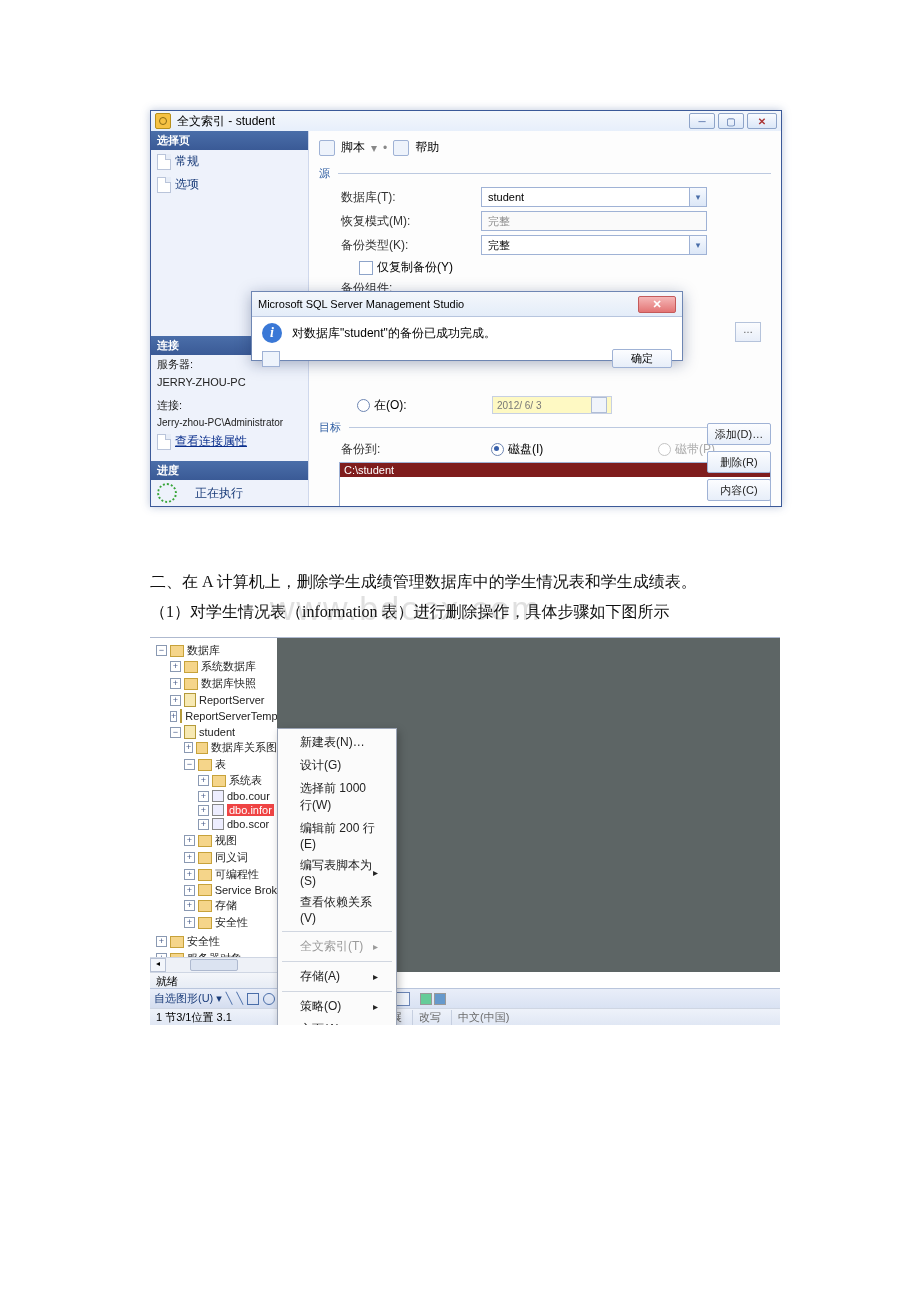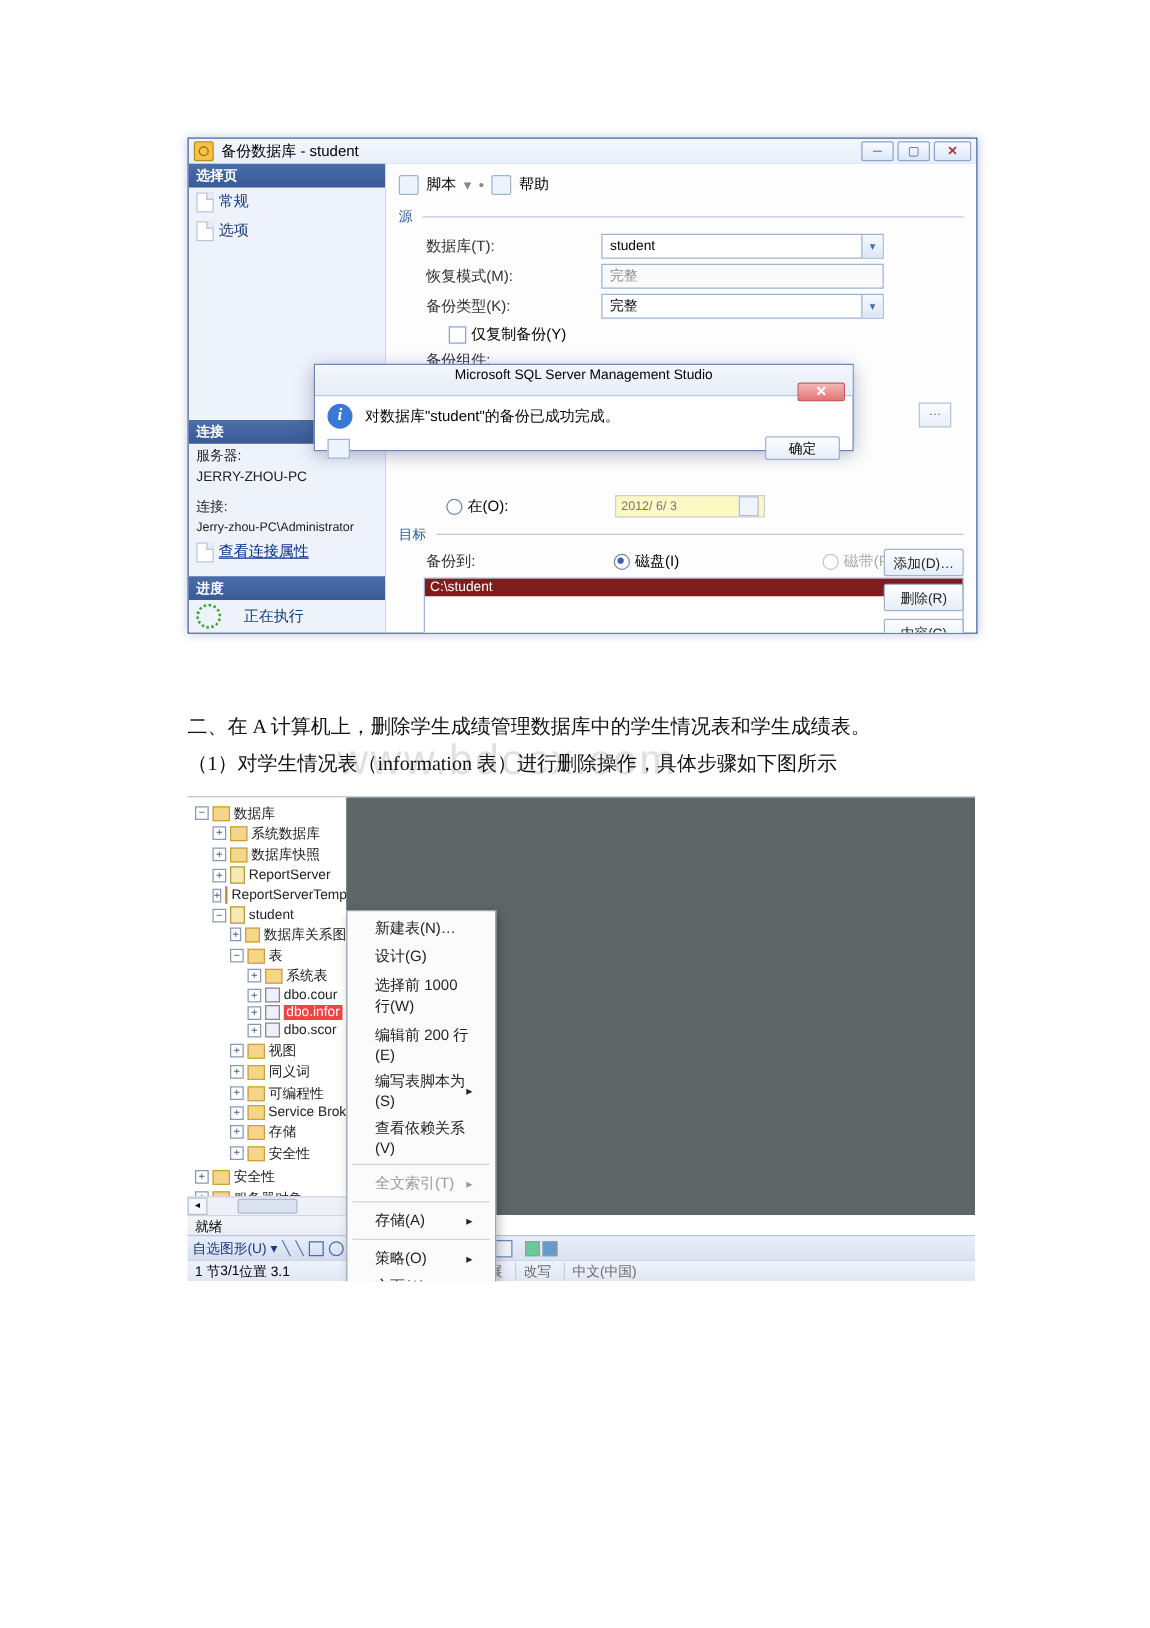--- a/index.html
+++ b/index.html
@@ -92,40 +92,40 @@
     text-align:center; line-height:14px; font-size:10px; color:#555;
   }
   .ll-files-row { display:flex; align-items:center; margin:2px 0 4px 38px; justify-content:space-between; padding-right:10px;}
   .shot1 .pathbox {
     margin:2px 0 0 20px;
     border:1px solid #9fb2d5; height:46px; background:#fff; width:430px;
   }
   .shot1 .pathbox .sel {
     background:#7f1d1d; color:#fff; font-size:11px; padding:1px 4px;
   }
-  .sidebtns { position:absolute; right:10px; top:308px; display:flex; flex-direction:column; gap:6px; }
+  .sidebtns { position:absolute; right:10px; top:292px; display:flex; flex-direction:column; gap:6px; }
   .sidebtns button {
     width:64px; height:22px; border:1px solid #9fb2d5; background:linear-gradient(#fcfdff,#e7eef9);
     border-radius:2px; font-size:11px; color:#222; cursor:pointer;
   }
   .datebox {
     border:1px solid #c7d0e3; height:16px; width:110px; background:#fef9c3; padding:0 4px;
     font-size:10px; color:#777; display:inline-flex; align-items:center;
   }
   .calicon { margin-left:auto; width:14px; height:14px; border:1px solid #b0bdd6; background:#f0f4fb; }
   
   .msgbox {
     position:absolute; left:100px; top:180px; width:430px; height:68px;
     border:1px solid #6e86b3; background:#fff;
     box-shadow:0 3px 14px rgba(20,40,90,.35);
     z-index:10;
   }
   .msgbox .mtitle {
     height:20px; background:linear-gradient(#f4f7fb,#e4edf9); border-bottom:1px solid #b7c5de;
-    padding:2px 6px; display:flex; align-items:center; font-size:11px;flex-direction:column;
+    padding:2px 6px; display:flex; align-items:center; font-size:11px;
   }
   .msgbox .mclose {
     margin-left:auto; width:36px; height:15px; border:1px solid #c45a5a; border-radius:2px;
     background:linear-gradient(#f5b7b7,#e37575); color:#fff; font-weight:bold;
     display:flex; align-items:center; justify-content:center; font-size:11px;
   }
   .msgbox .mbody { padding:6px 10px 4px 10px; display:flex; gap:10px; align-items:center; }
   .infoicon {
     width:20px; height:20px; border-radius:50%; background:#3a78d6; color:#fff;
     font-weight:bold; font-size:14px; display:flex; align-items:center; justify-content:center;
@@ -254,21 +254,21 @@
     display:flex; align-items:center; gap:4px; font-size:11px;
   }
   .drawtb .ico { width:12px; height:12px; border:1px solid #6a85b6; background:#eef3fb;}
 </style>
 </head>
 <body>
 
 <div class="shot1">
   <div class="titlebar">
     <span class="ticon"></span>
-    <span>备份数据库 - student</span>
+    <span>全文索引 - student</span>
     <div class="wincontrols">
       <div>─</div>
       <div>▢</div>
       <div class="wx">✕</div>
     </div>
   </div>
 
   <div class="dlgbody">
     <div class="leftpane">
       <div class="lp-head">选择页</div>

